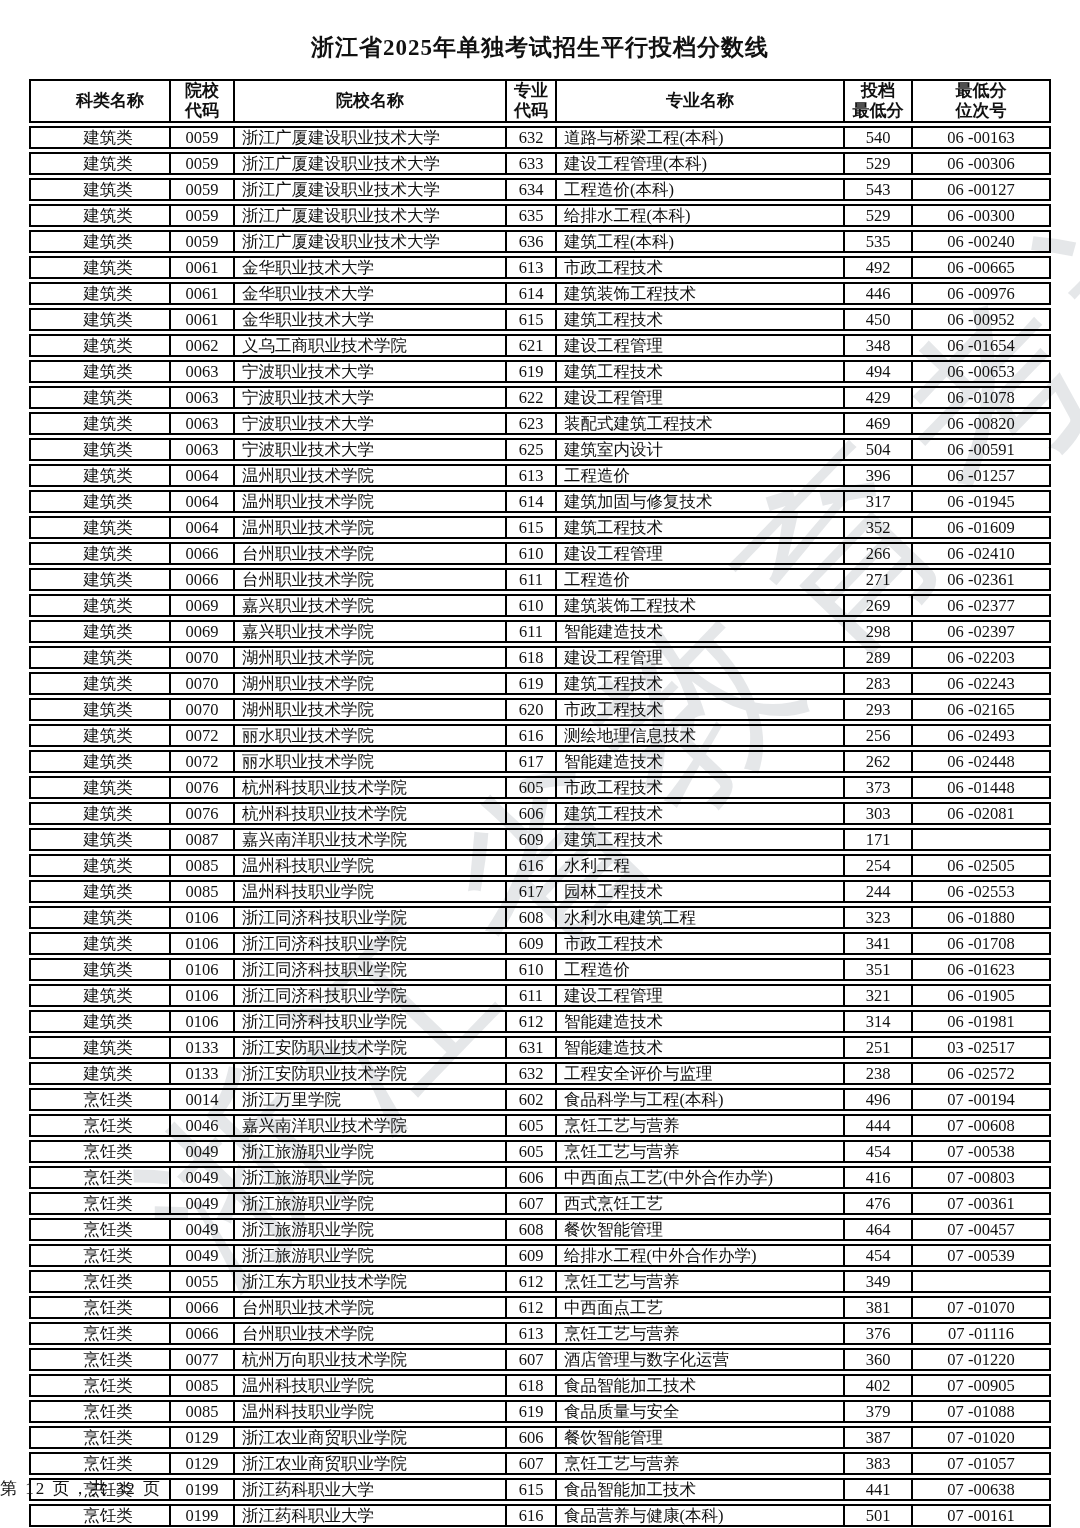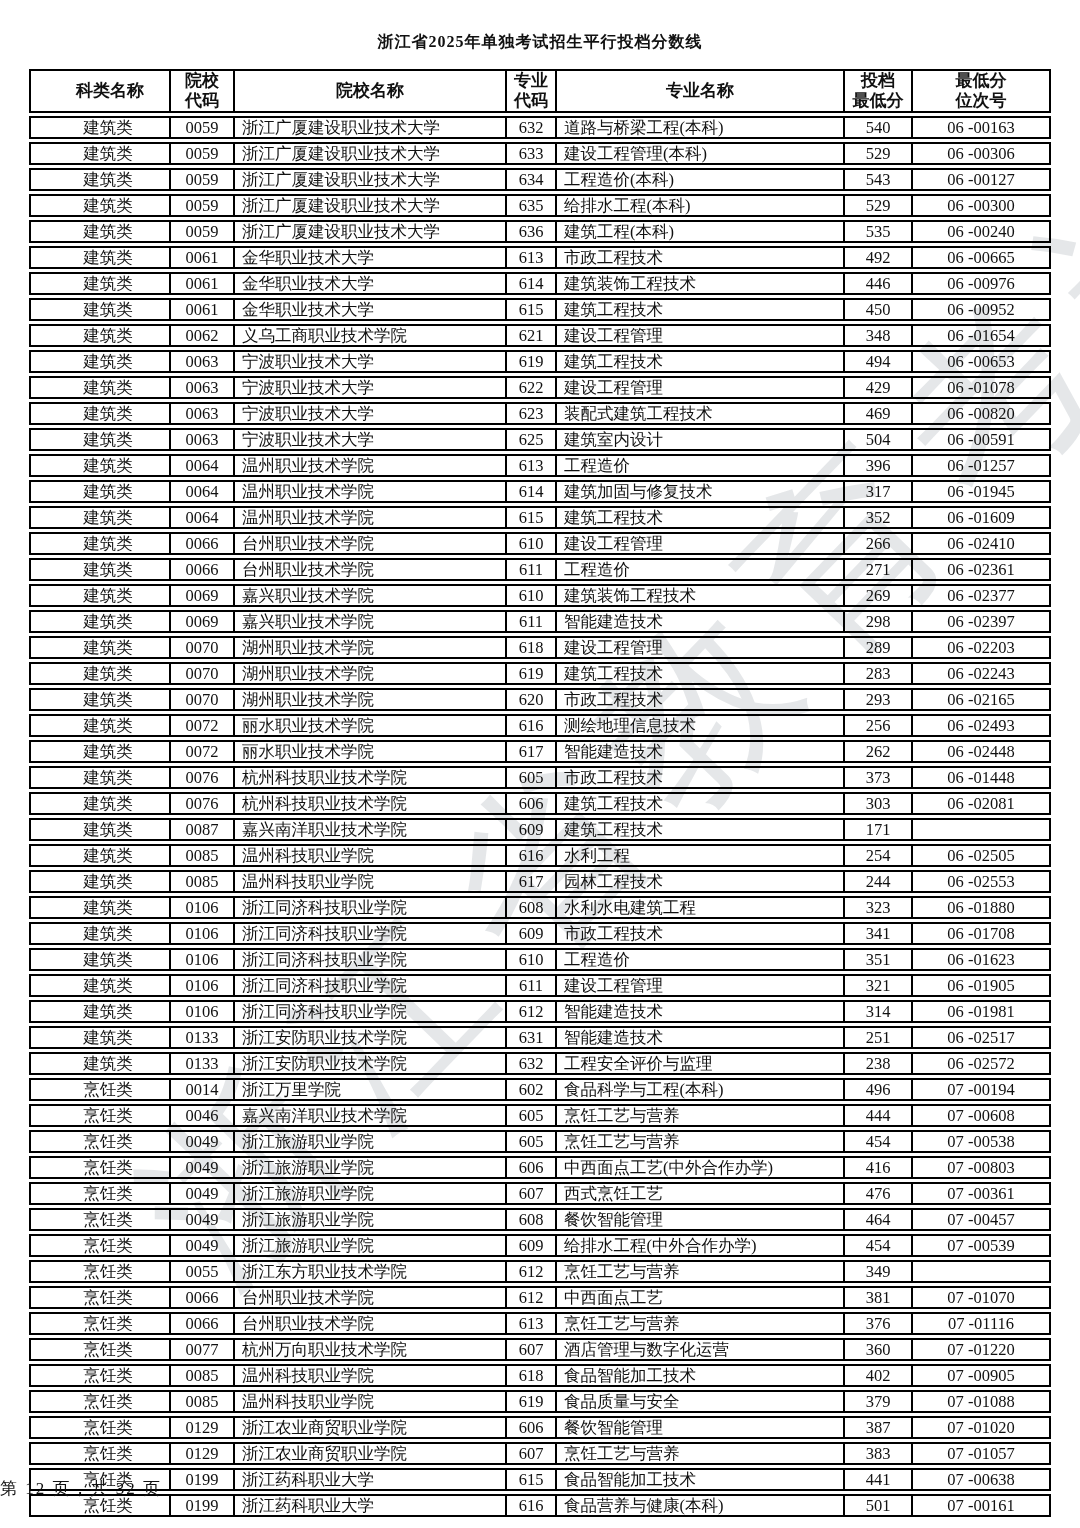--- a/index.html
+++ b/index.html
@@ -22,21 +22,21 @@
     font-size: 185px;
     letter-spacing: 32px;
     color: rgba(110, 120, 135, 0.18);
     white-space: nowrap;
     pointer-events: none;
     z-index: 0;
     font-weight: 400;
   }
   .page-title {
     text-align: center;
-    font-size: 16px;
+    font-size: 23px;
     font-weight: 700;
     padding-top: 32px;
     letter-spacing: 1px;
     position: relative;
     z-index: 1;
   }
   table.score-table {
     position: relative;
     z-index: 1;
     margin: 13px auto 0 auto;
@@ -441,21 +441,21 @@
     <td class="c">314</td>
     <td class="c">06 -01981</td>
   </tr>
       <tr>
     <td class="c">建筑类</td>
     <td class="c">0133</td>
     <td class="l">浙江安防职业技术学院</td>
     <td class="c">631</td>
     <td class="l">智能建造技术</td>
     <td class="c">251</td>
-    <td class="c">06 -02517</td>
+    <td class="c">03 -02517</td>
   </tr>
       <tr>
     <td class="c">建筑类</td>
     <td class="c">0133</td>
     <td class="l">浙江安防职业技术学院</td>
     <td class="c">632</td>
     <td class="l">工程安全评价与监理</td>
     <td class="c">238</td>
     <td class="c">06 -02572</td>
   </tr>

